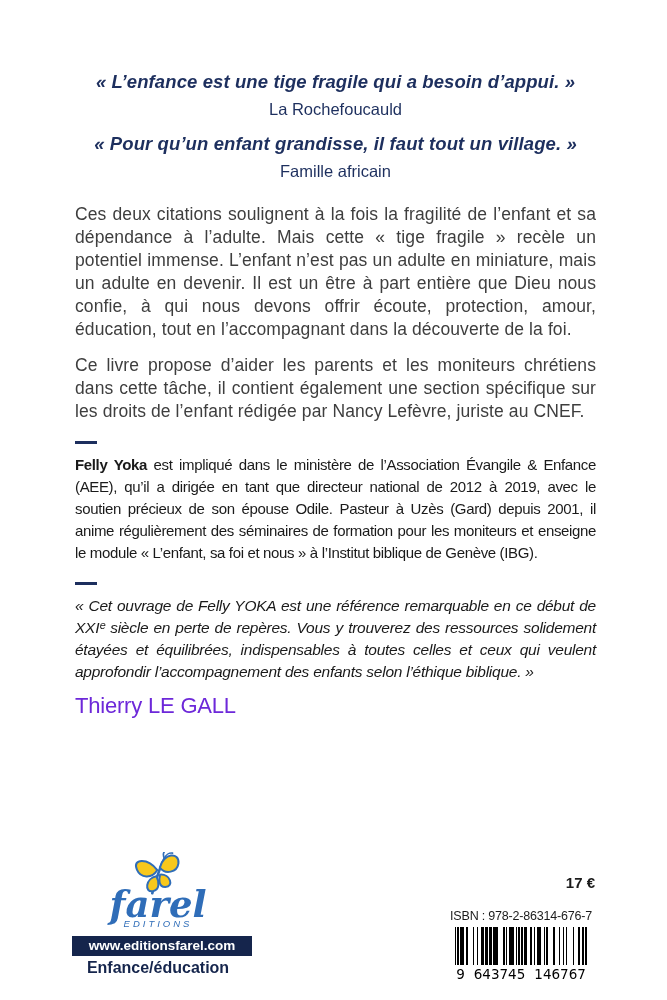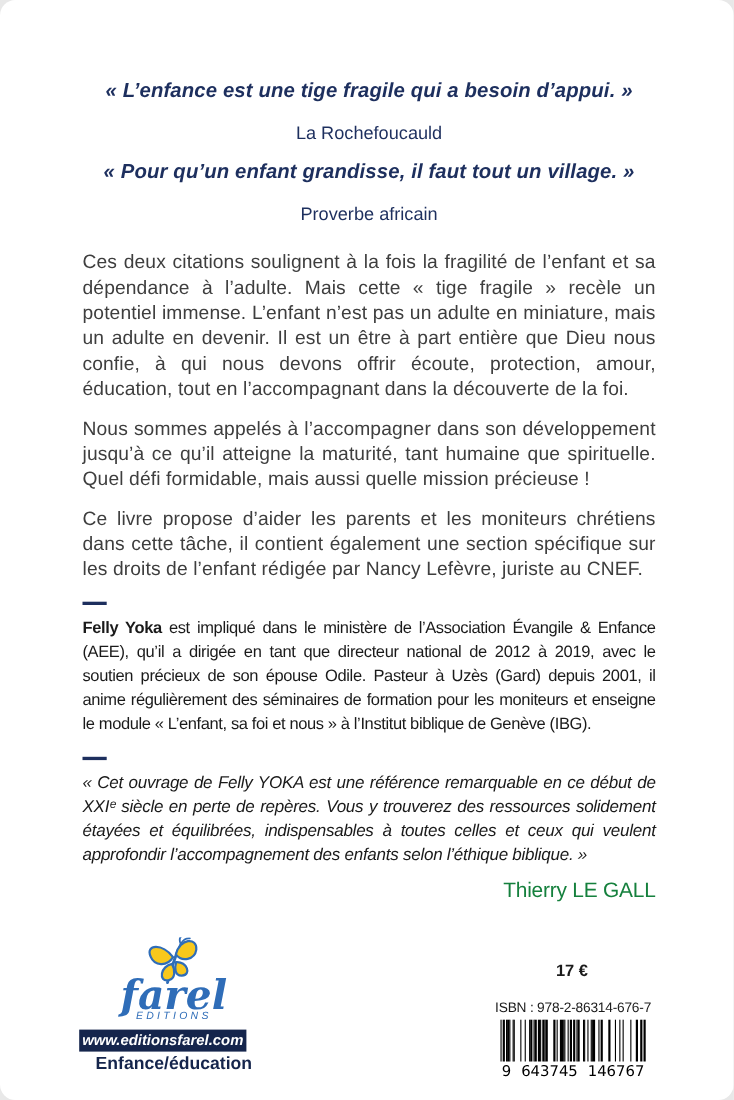--- a/index.html
+++ b/index.html
@@ -5,21 +5,20 @@
   html, body { margin: 0; padding: 0; background: #e8e8e8; }
   .page {
     position: relative;
     width: 667px;
     height: 1000px;
     margin: 0 auto;
     background: #ffffff;
     overflow: hidden;
     font-family: "Liberation Sans", sans-serif;
     color: #1b1b1b;
-    border-radius: 14px;
   }
   .content {
     position: absolute;
     left: 75px;
     top: 70px;
     width: 521px;
   }
   
   .quote-block { text-align: center; }
   .quote-block + .quote-block { margin-top: 13px; }
@@ -28,21 +27,21 @@
     font-weight: bold;
     font-style: italic;
     color: #1d2f5e;
     line-height: 24px;
     letter-spacing: 0.1px;
   }
   .quote-attrib {
     font-size: 16.5px;
     color: #1d2f5e;
     line-height: 20px;
-    margin-top: 17px;
+    margin-top: 5px;
   }
   
   .paragraphs { margin-top: 22px; }
   .paragraphs p {
     margin: 0 0 13px 0;
     font-size: 17.5px;
     line-height: 23px;
     color: #3e3e3e;
     text-align: justify;
     letter-spacing: 0.1px;
@@ -68,24 +67,23 @@
     font-size: 15.5px;
     font-style: italic;
     line-height: 22px;
     color: #1a1a1a;
     text-align: justify;
     letter-spacing: -0.25px;
     margin-top: 6px;
   }
   .signature {
     margin-top: 10px;
-    font-size: 19px;
+    font-size: 22px;
     letter-spacing: -0.2px;
-    color: #15803d;
-    text-align: right;
+    color: #6d28d9;
   }
   .signature-role {
     margin-top: 3px;
     font-size: 15.5px;
     font-style: italic;
     letter-spacing: -0.25px;
     color: #1a1a1a;
   }
   
   .publisher {
@@ -113,39 +111,38 @@
     margin-top: 0px;
   }
   .website-banner {
     margin-top: 7px;
     background: #15254c;
     color: #ffffff;
     font-weight: bold;
     font-size: 13.5px;
     line-height: 17px;
     padding: 1px 0 2px 0;
-    width: 152px;
-    font-style: italic;
+    width: 180px;
   }
   .category {
     margin-top: 3px;
     color: #15254c;
     font-weight: bold;
     font-size: 16px;
   }
   
   .purchase {
     position: absolute;
     right: 70px;
     top: 874px;
     width: 152px;
     text-align: center;
   }
   .price {
-    text-align: center;
+    text-align: right;
     font-weight: bold;
     font-size: 15px;
     padding-right: 2px;
   }
   .isbn {
     margin-top: 18px;
     font-size: 12.5px;
     letter-spacing: -0.2px;
     white-space: nowrap;
   }
@@ -174,26 +171,25 @@
 
   <div class="content">
 
     <div class="quote-block">
       <div class="quote-text">« L’enfance est une tige fragile qui a besoin d’appui. »</div>
       <div class="quote-attrib">La Rochefoucauld</div>
     </div>
 
     <div class="quote-block">
       <div class="quote-text">« Pour qu’un enfant grandisse, il faut tout un village. »</div>
-      <div class="quote-attrib">Proverbe africain</div>
+      <div class="quote-attrib">Famille africain</div>
     </div>
 
     <div class="paragraphs">
       <p>Ces deux citations soulignent à la fois la fragilité de l’enfant et sa dépendance à l’adulte. Mais cette « tige fragile » recèle un potentiel immense. L’enfant n’est pas un adulte en miniature, mais un adulte en devenir. Il est un être à part entière que Dieu nous confie, à qui nous devons offrir écoute, protection, amour, éducation, tout en l’accompagnant dans la découverte de la foi.</p>
-      <p>Nous sommes appelés à l’accompagner dans son développement jusqu’à ce qu’il atteigne la maturité, tant humaine que spirituelle. Quel défi formidable, mais aussi quelle mission précieuse !</p>
       <p>Ce livre propose d’aider les parents et les moniteurs chrétiens dans cette tâche, il contient également une section spécifique sur les droits de l’enfant rédigée par Nancy Lefèvre, juriste au CNEF.</p>
     </div>
 
     <div class="rule-dash"></div>
 
     <div class="bio"><span class="bold">Felly Yoka</span><span> est impliqué dans le ministère de l’Association Évangile &amp; Enfance (AEE), qu’il a dirigée en tant que directeur national de 2012 à 2019, avec le soutien précieux de son épouse Odile. Pasteur à Uzès (Gard) depuis 2001, il anime régulièrement des séminaires de formation pour les moniteurs et enseigne le module « L’enfant, sa foi et nous » à l’Institut biblique de Genève (IBG).</span></div>
 
     <div class="rule-dash"></div>
 
     <div class="testimonial">« Cet ouvrage de Felly YOKA est une référence remarquable en ce début de XXIᵉ siècle en perte de repères. Vous y trouverez des ressources solidement étayées et équilibrées, indispensables à toutes celles et ceux qui veulent approfondir l’accompagnement des enfants selon l’éthique biblique. »</div>

